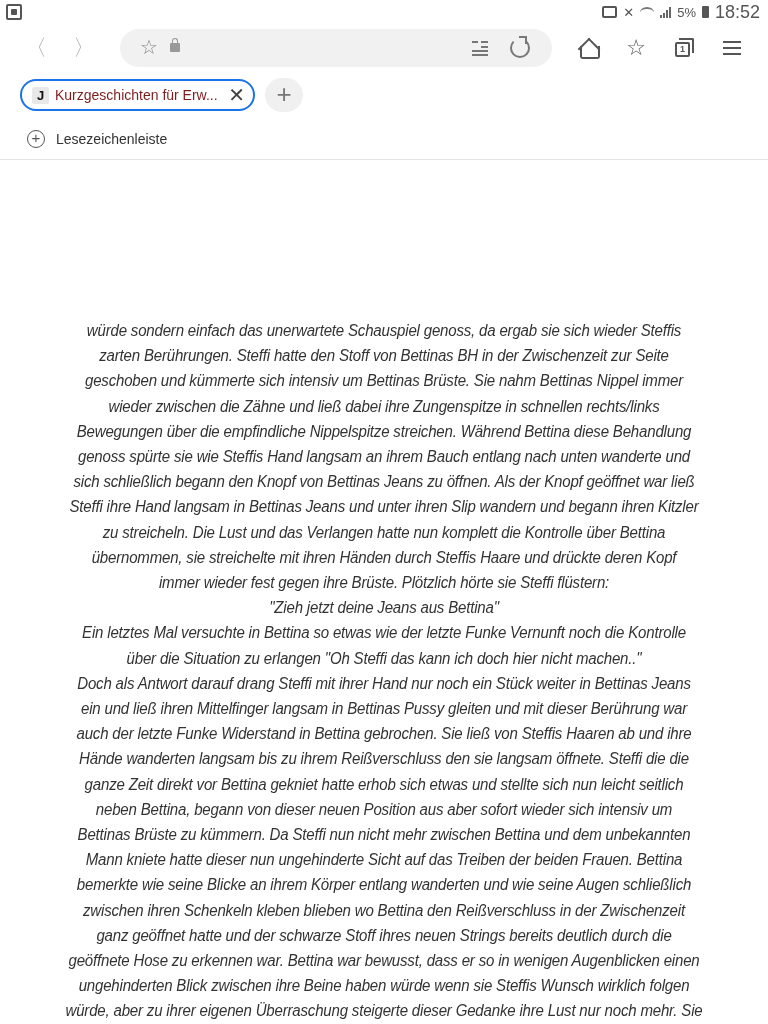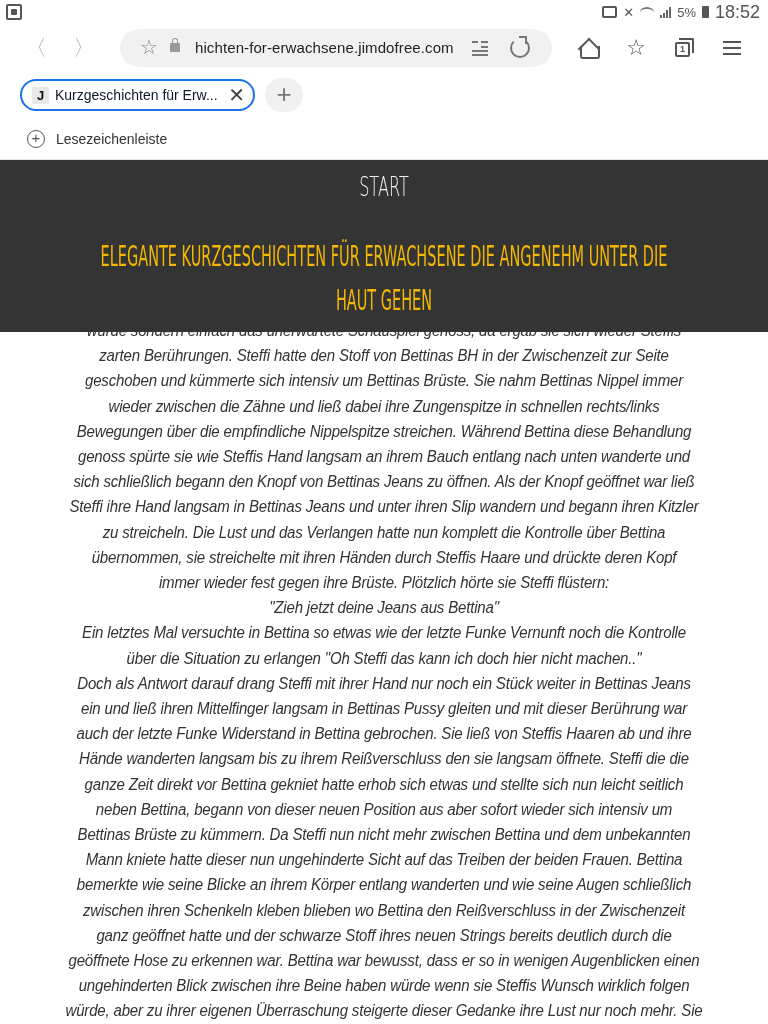--- a/index.html
+++ b/index.html
@@ -40,21 +40,21 @@
   .tabs-ico { left: 672px; }
   .tabs-ico .b1 { position: absolute; left: 3px; top: 6px; width: 15px; height: 15px; border: 2px solid #555; border-radius: 2px; font-size: 9px; line-height: 11px; text-align: center; color: #555; font-weight: bold; }
   .tabs-ico .b2 { position: absolute; left: 7px; top: 2px; width: 15px; height: 15px; border-top: 2px solid #555; border-right: 2px solid #555; border-radius: 0 2px 0 0; }
   .menu-ico { left: 720px; }
   .menu-ico span { position: absolute; left: 3px; width: 18px; height: 2px; background: #555; }
 
   
   .tabstrip { position: absolute; left: 0; top: 76px; width: 768px; height: 40px; }
   .tab { position: absolute; left: 20px; top: 3px; width: 235px; height: 32px; border: 2px solid #1a73e8; border-radius: 16px; background: #fff; }
   .tab-fav { position: absolute; left: 10px; top: 6px; width: 17px; height: 17px; background: #e8e8e8; border-radius: 2px; font-weight: bold; font-size: 13px; line-height: 17px; text-align: center; color: #111; }
-  .tab-title { position: absolute; left: 33px; top: 6px; font-size: 14px; color: #0f172a; white-space: nowrap; text-align: right; }
+  .tab-title { position: absolute; left: 33px; top: 6px; font-size: 14px; color: #7f1d1d; white-space: nowrap; text-align: right; }
   .tab-close { position: absolute; right: 8px; top: 3px; font-size: 20px; color: #444; line-height: 22px; }
   .newtab { position: absolute; left: 265px; top: 2px; width: 38px; height: 34px; background: #f0f0f0; border-radius: 17px; font-size: 26px; color: #777; line-height: 32px; text-align: center; }
 
   
   .bmbar { position: absolute; left: 0; top: 120px; width: 768px; height: 40px; border-bottom: 1px solid #e6e6e6; }
   .bm-add { position: absolute; left: 27px; top: 10px; width: 18px; height: 18px; border: 1.5px solid #555; border-radius: 50%; font-size: 15px; line-height: 14px; text-align: center; color: #555; }
   .bm-label { position: absolute; left: 56px; top: 11px; font-size: 14px; color: #333; }
 
   
   .content { position: absolute; left: 0; top: 160px; width: 768px; height: 864px; overflow: hidden; background: #fff; }
@@ -90,21 +90,20 @@
 <div class="toolbar">
   <div class="nav-btn" style="left:22px;">
     <span>〈</span>
   </div>
   <div class="nav-btn" style="left:70px;">
     <span>〉</span>
   </div>
   <div class="urlbar">
     <span class="url-star">☆</span>
     <span class="url-lock"></span>
-    <span class="url-text">hichten-for-erwachsene.jimdofree.com</span>
     <span class="url-reader">
       <span style="top:1px;width:6px;"></span>
       <span style="top:1px;left:9px;width:7px;"></span>
       <span style="top:6px;left:9px;width:7px;"></span>
       <span style="top:10px;width:16px;"></span>
       <span style="top:14px;width:16px;"></span>
     </span>
     <span class="url-reload"></span>
   </div>
   <div class="tb-ico home-ico"></div>
@@ -161,20 +160,13 @@
       <p>Bettinas Brüste zu kümmern. Da Steffi nun nicht mehr zwischen Bettina und dem unbekannten</p>
       <p>Mann kniete hatte dieser nun ungehinderte Sicht auf das Treiben der beiden Frauen. Bettina</p>
       <p>bemerkte wie seine Blicke an ihrem Körper entlang wanderten und wie seine Augen schließlich</p>
       <p>zwischen ihren Schenkeln kleben blieben wo Bettina den Reißverschluss in der Zwischenzeit</p>
       <p>ganz geöffnet hatte und der schwarze Stoff ihres neuen Strings bereits deutlich durch die</p>
       <p>geöffnete Hose zu erkennen war. Bettina war bewusst, dass er so in wenigen Augenblicken einen</p>
       <p>ungehinderten Blick zwischen ihre Beine haben würde wenn sie Steffis Wunsch wirklich folgen</p>
       <p>würde, aber zu ihrer eigenen Überraschung steigerte dieser Gedanke ihre Lust nur noch mehr. Sie</p>
     </div>
 
-  <div class="site-header">
-    <div class="nav-start" style="text-transform:uppercase;">Start</div>
-    <div class="site-title">
-      <span>Elegante Kurzgeschichten für Erwachsene die angenehm unter die</span><br>
-      <span>Haut gehen</span>
-    </div>
-  </div>
 </div>
 
 </body></html>

